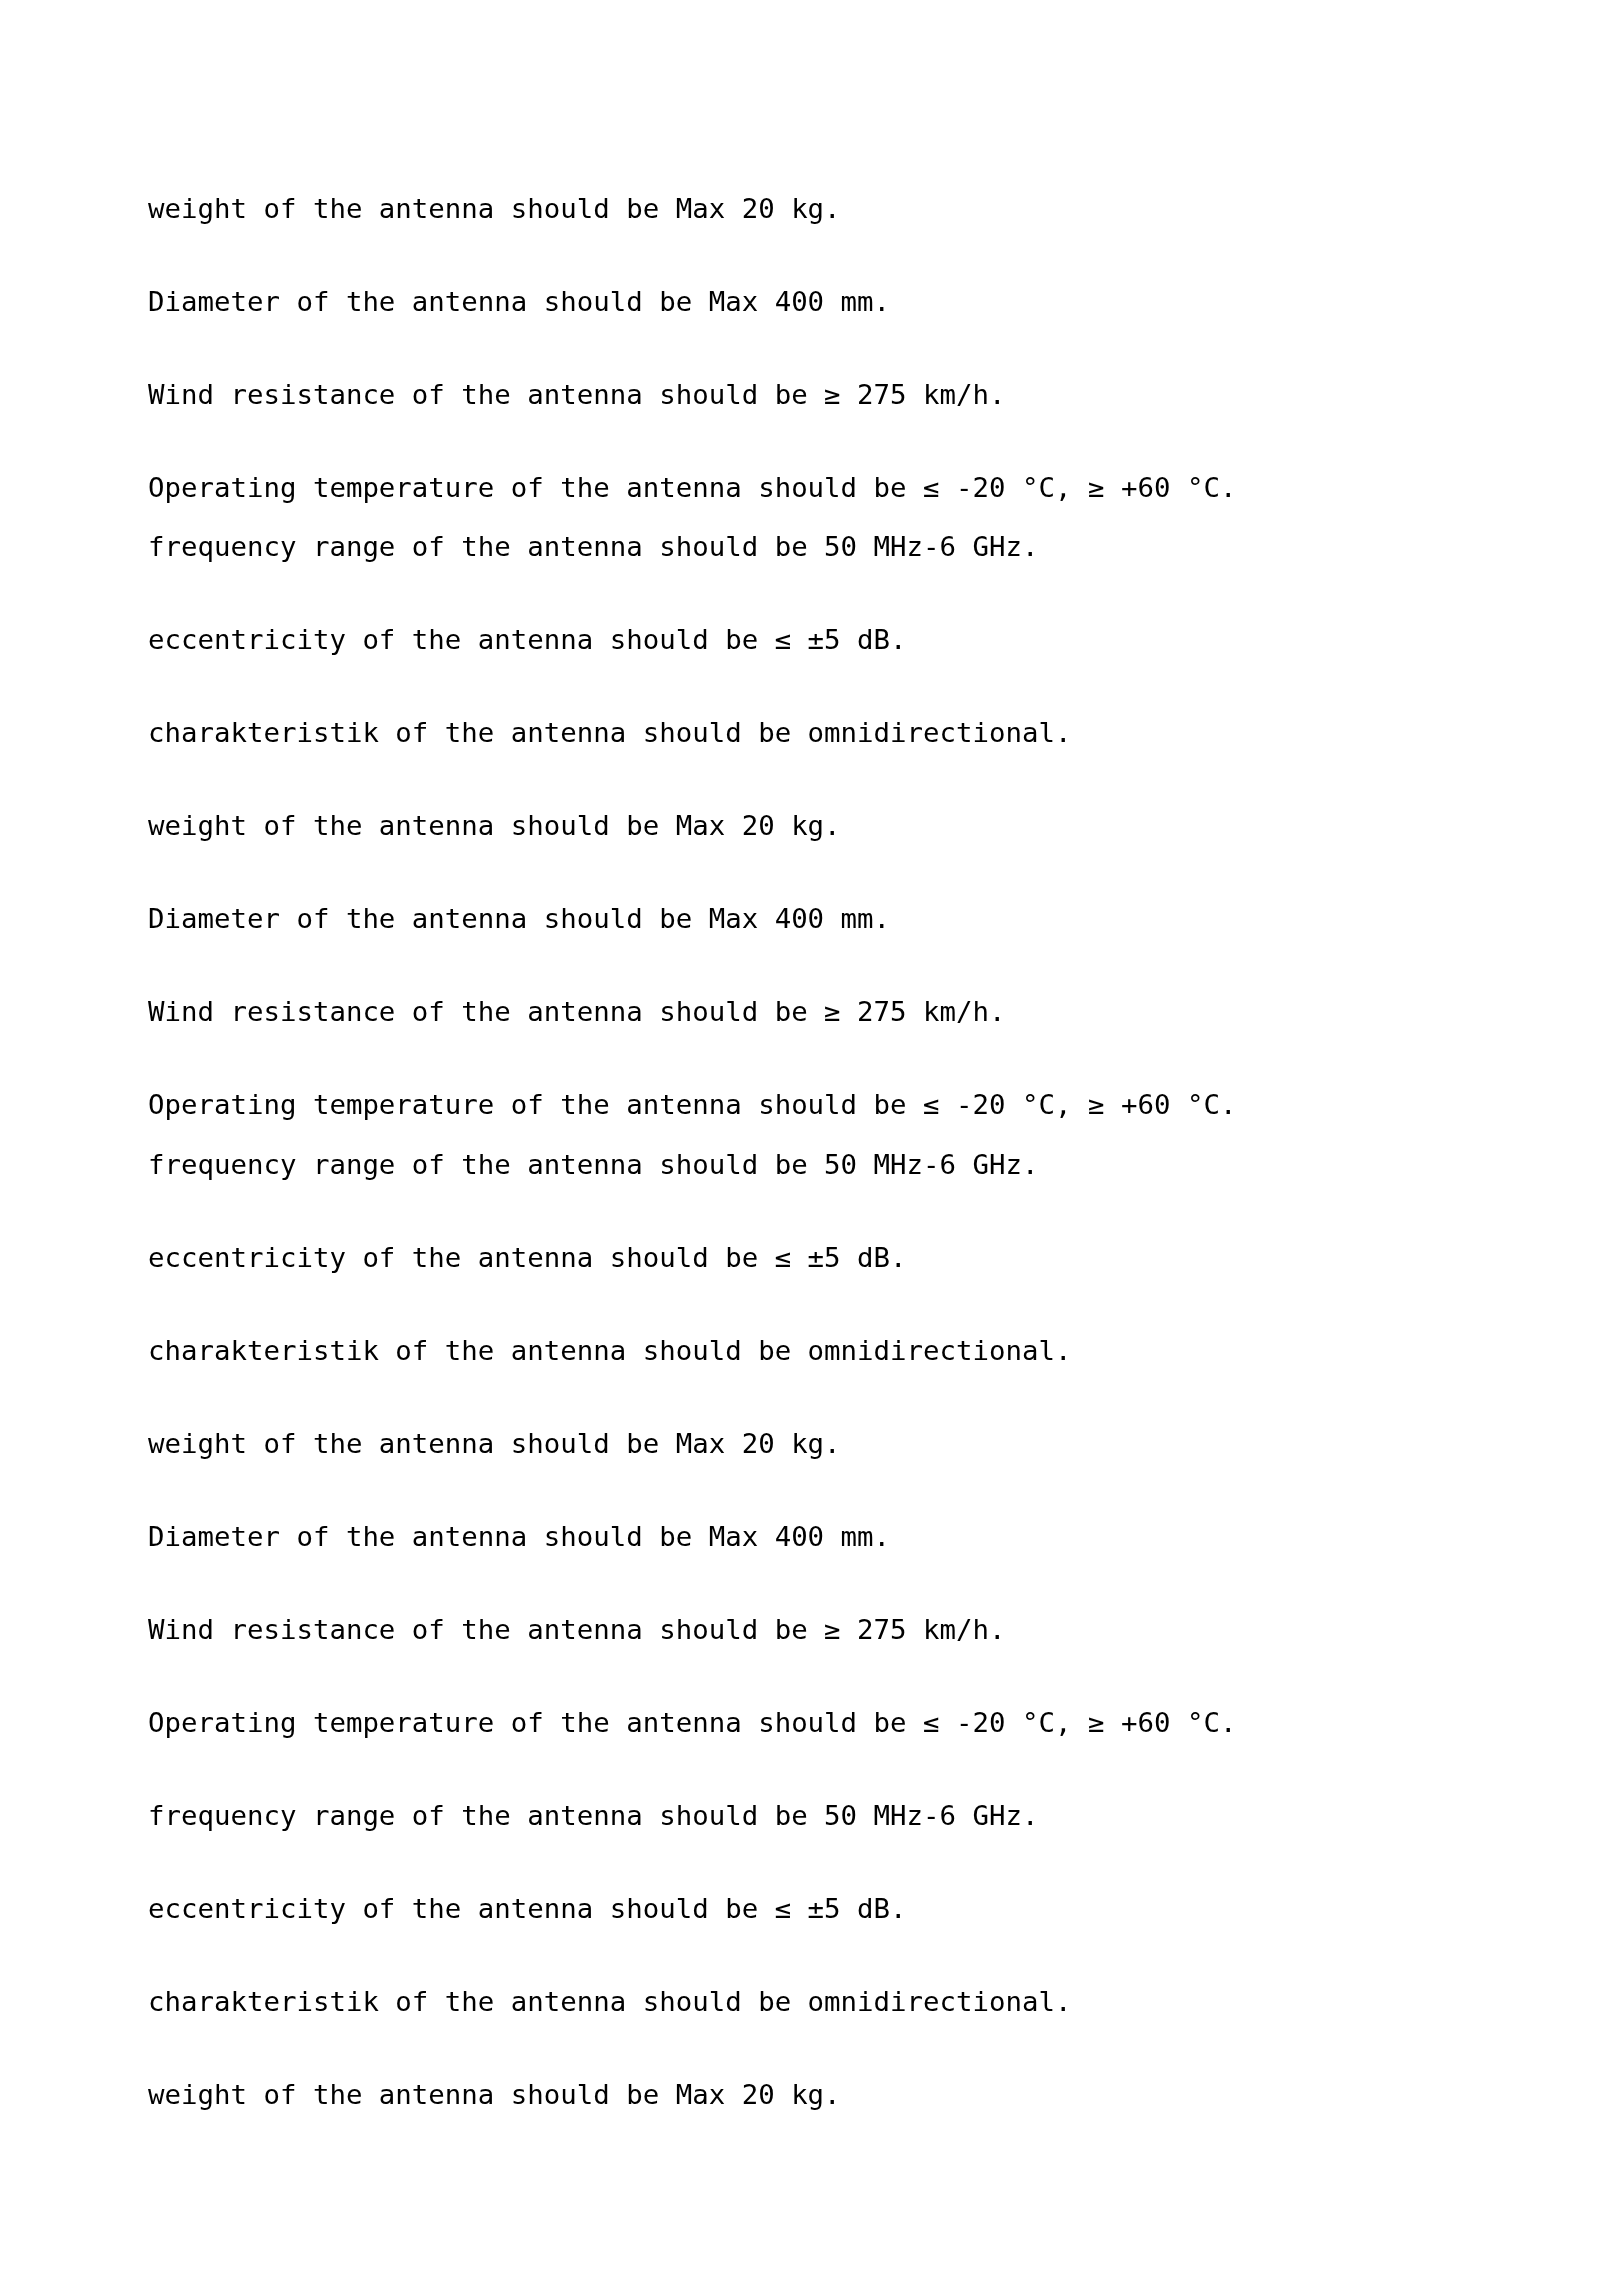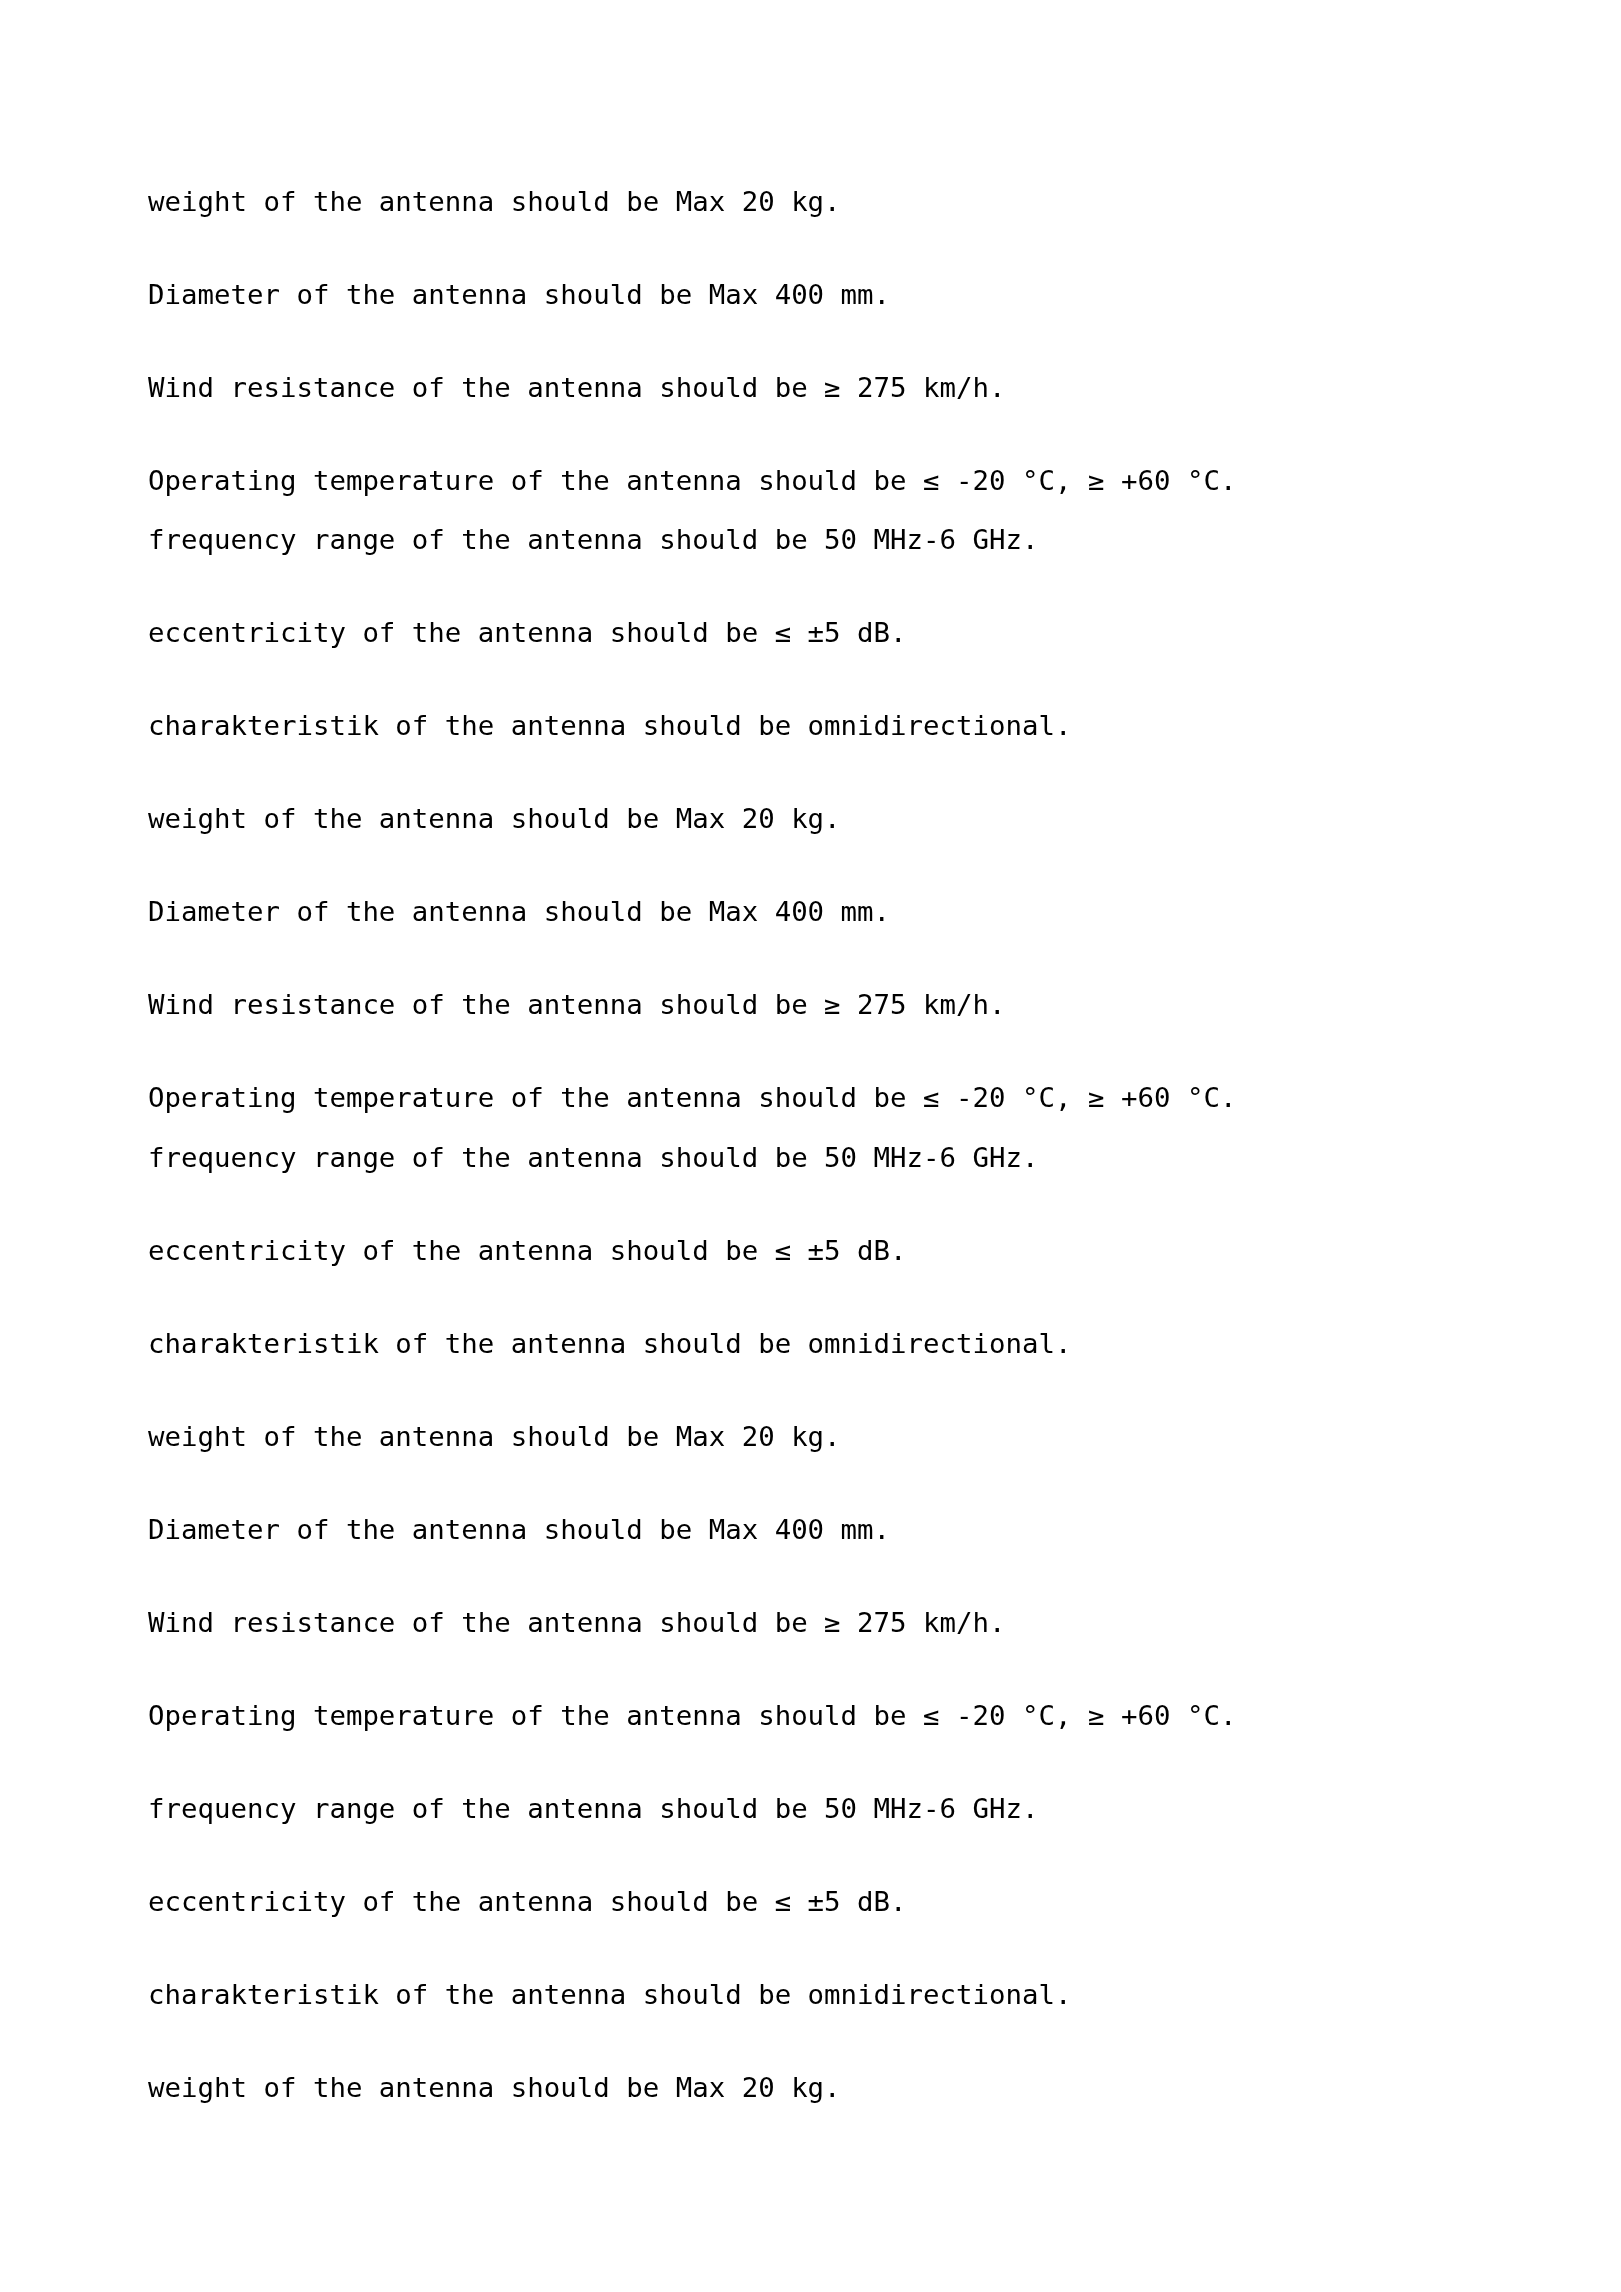--- a/index.html
+++ b/index.html
@@ -14,21 +14,21 @@
     background: #ffffff;
     overflow: hidden;
   }
   .content {
     position: absolute;
     top: 185px;
     left: 148px;
     right: 98px;
   }
   .line {
-    margin: 1px 0 61px 0;
+    margin: 8px 0 61px 0;
     font-family: "DejaVu Sans Mono", monospace;
     font-size: 27.4px;
     line-height: 32px;
     color: #000000;
     white-space: pre;
   }
   .line.tight {
     margin-bottom: 27.4px;
   }
   .line:last-child {

